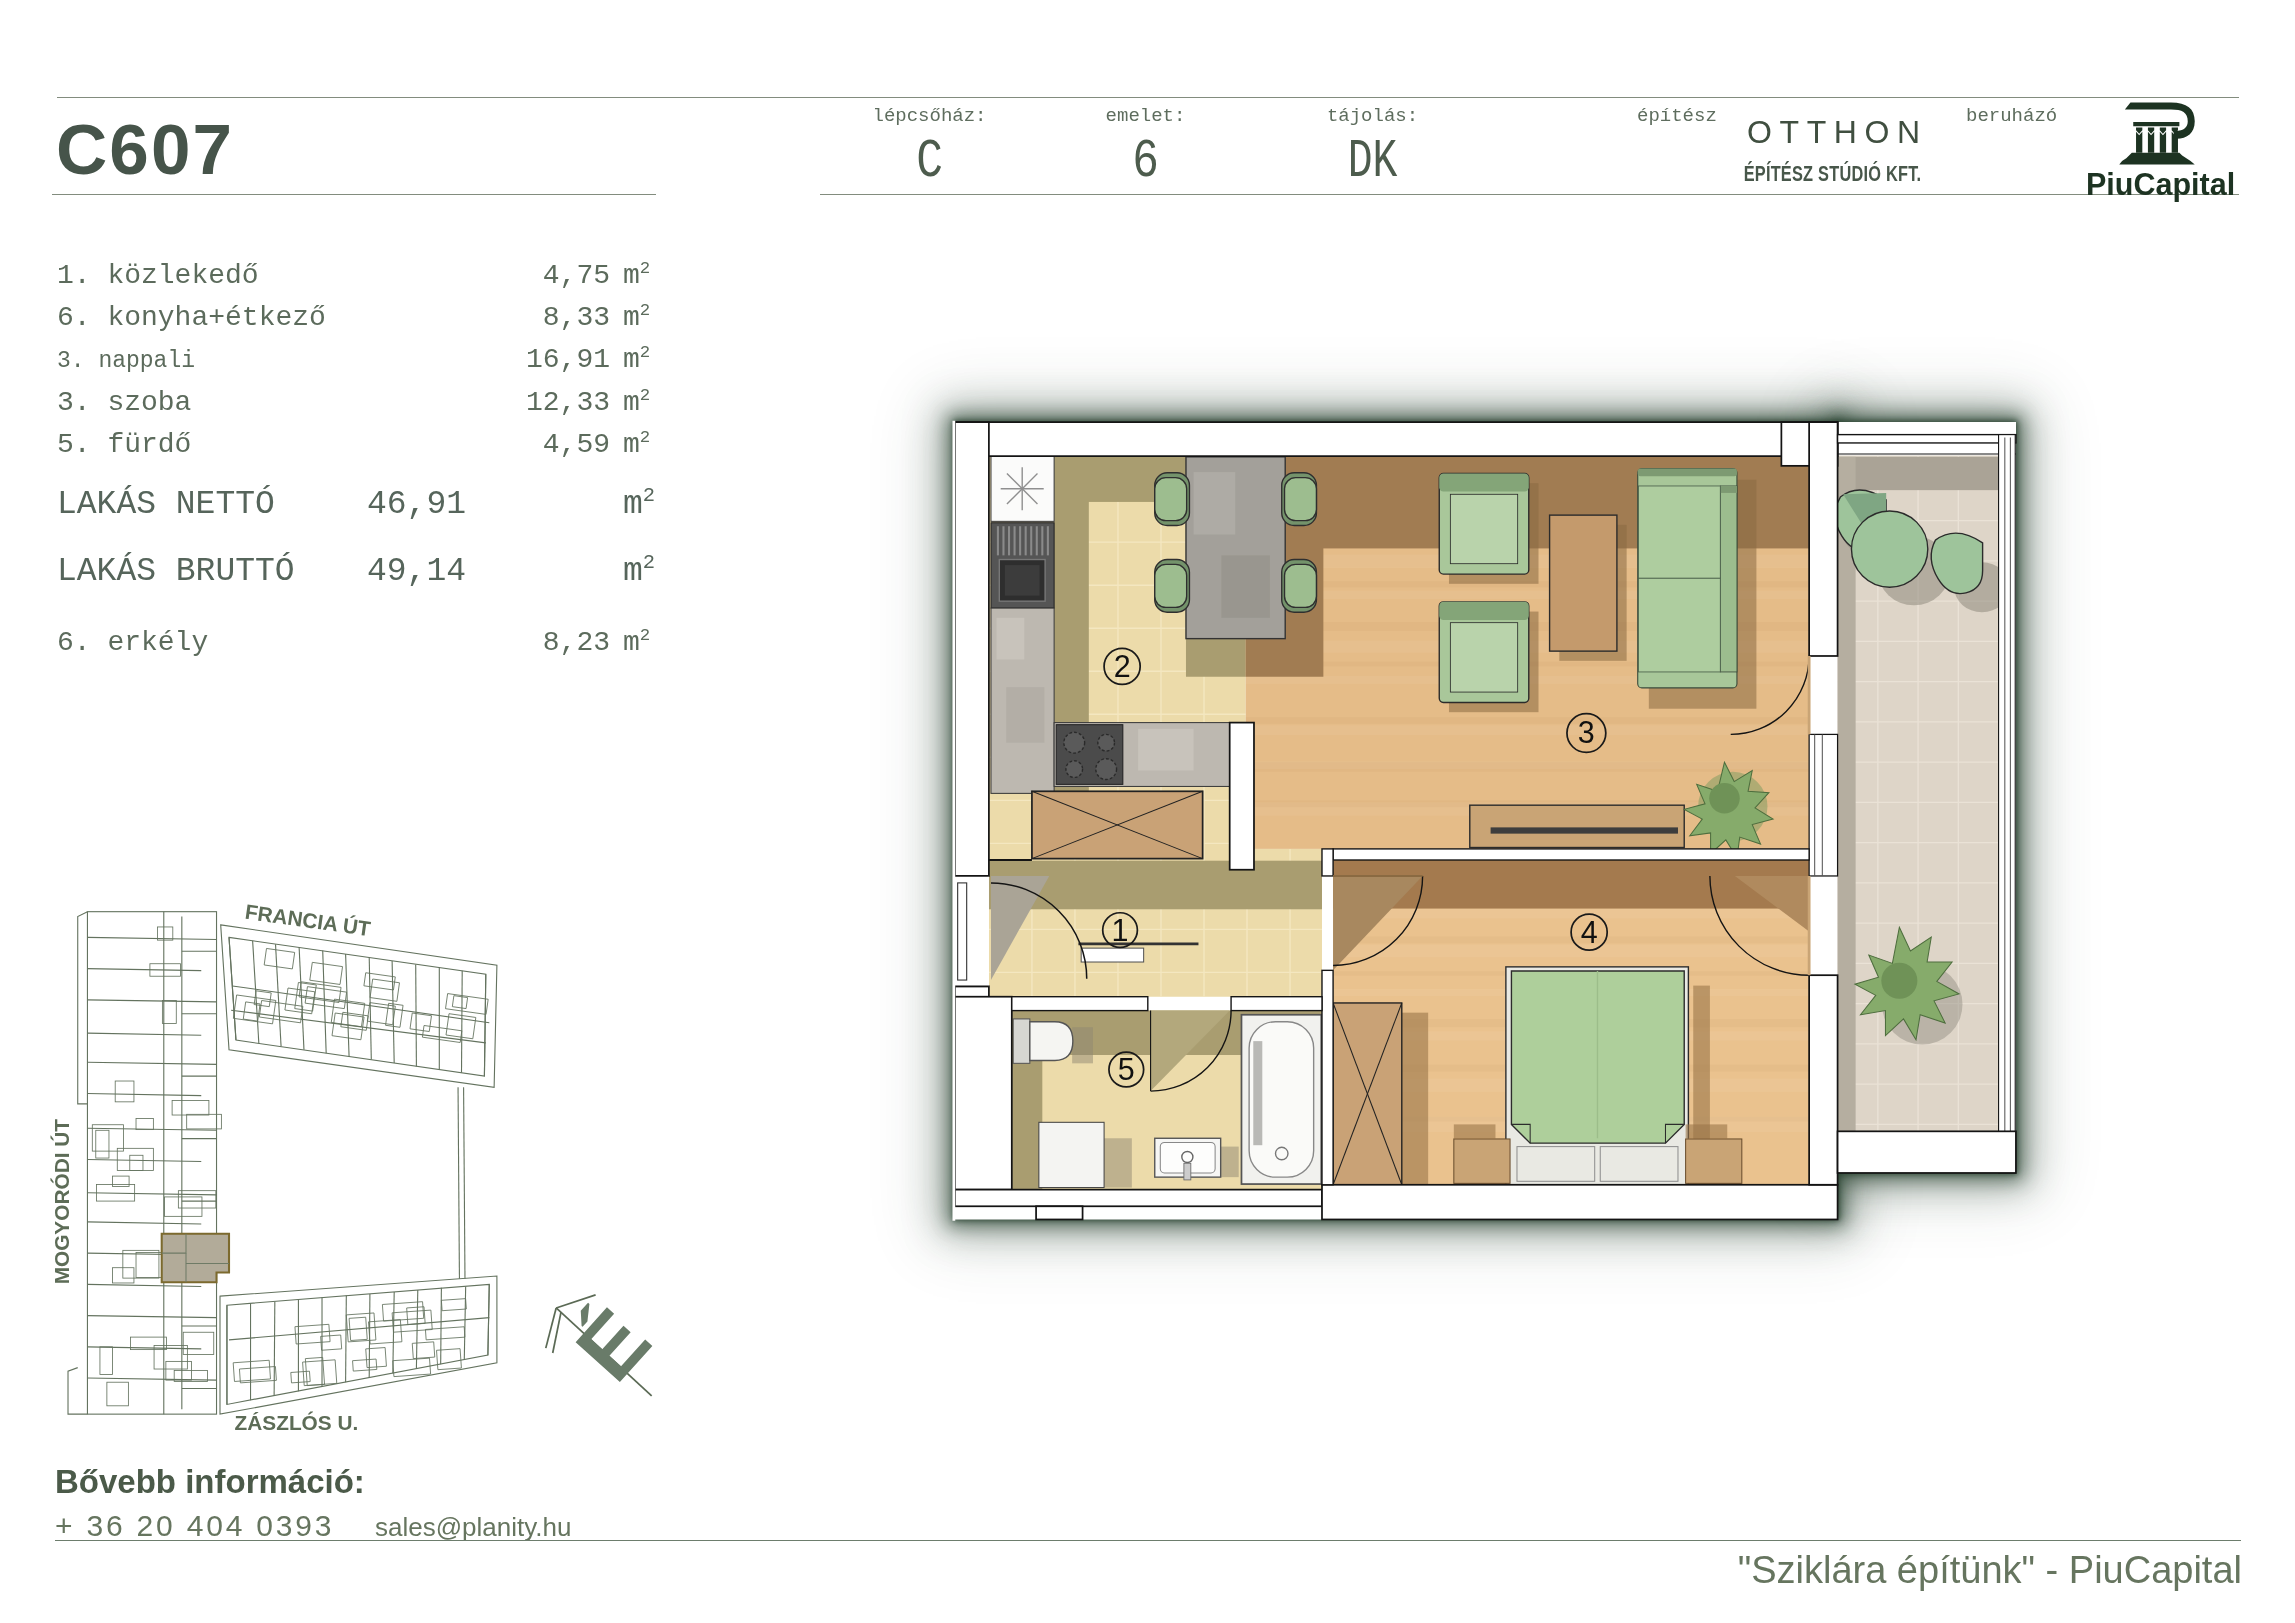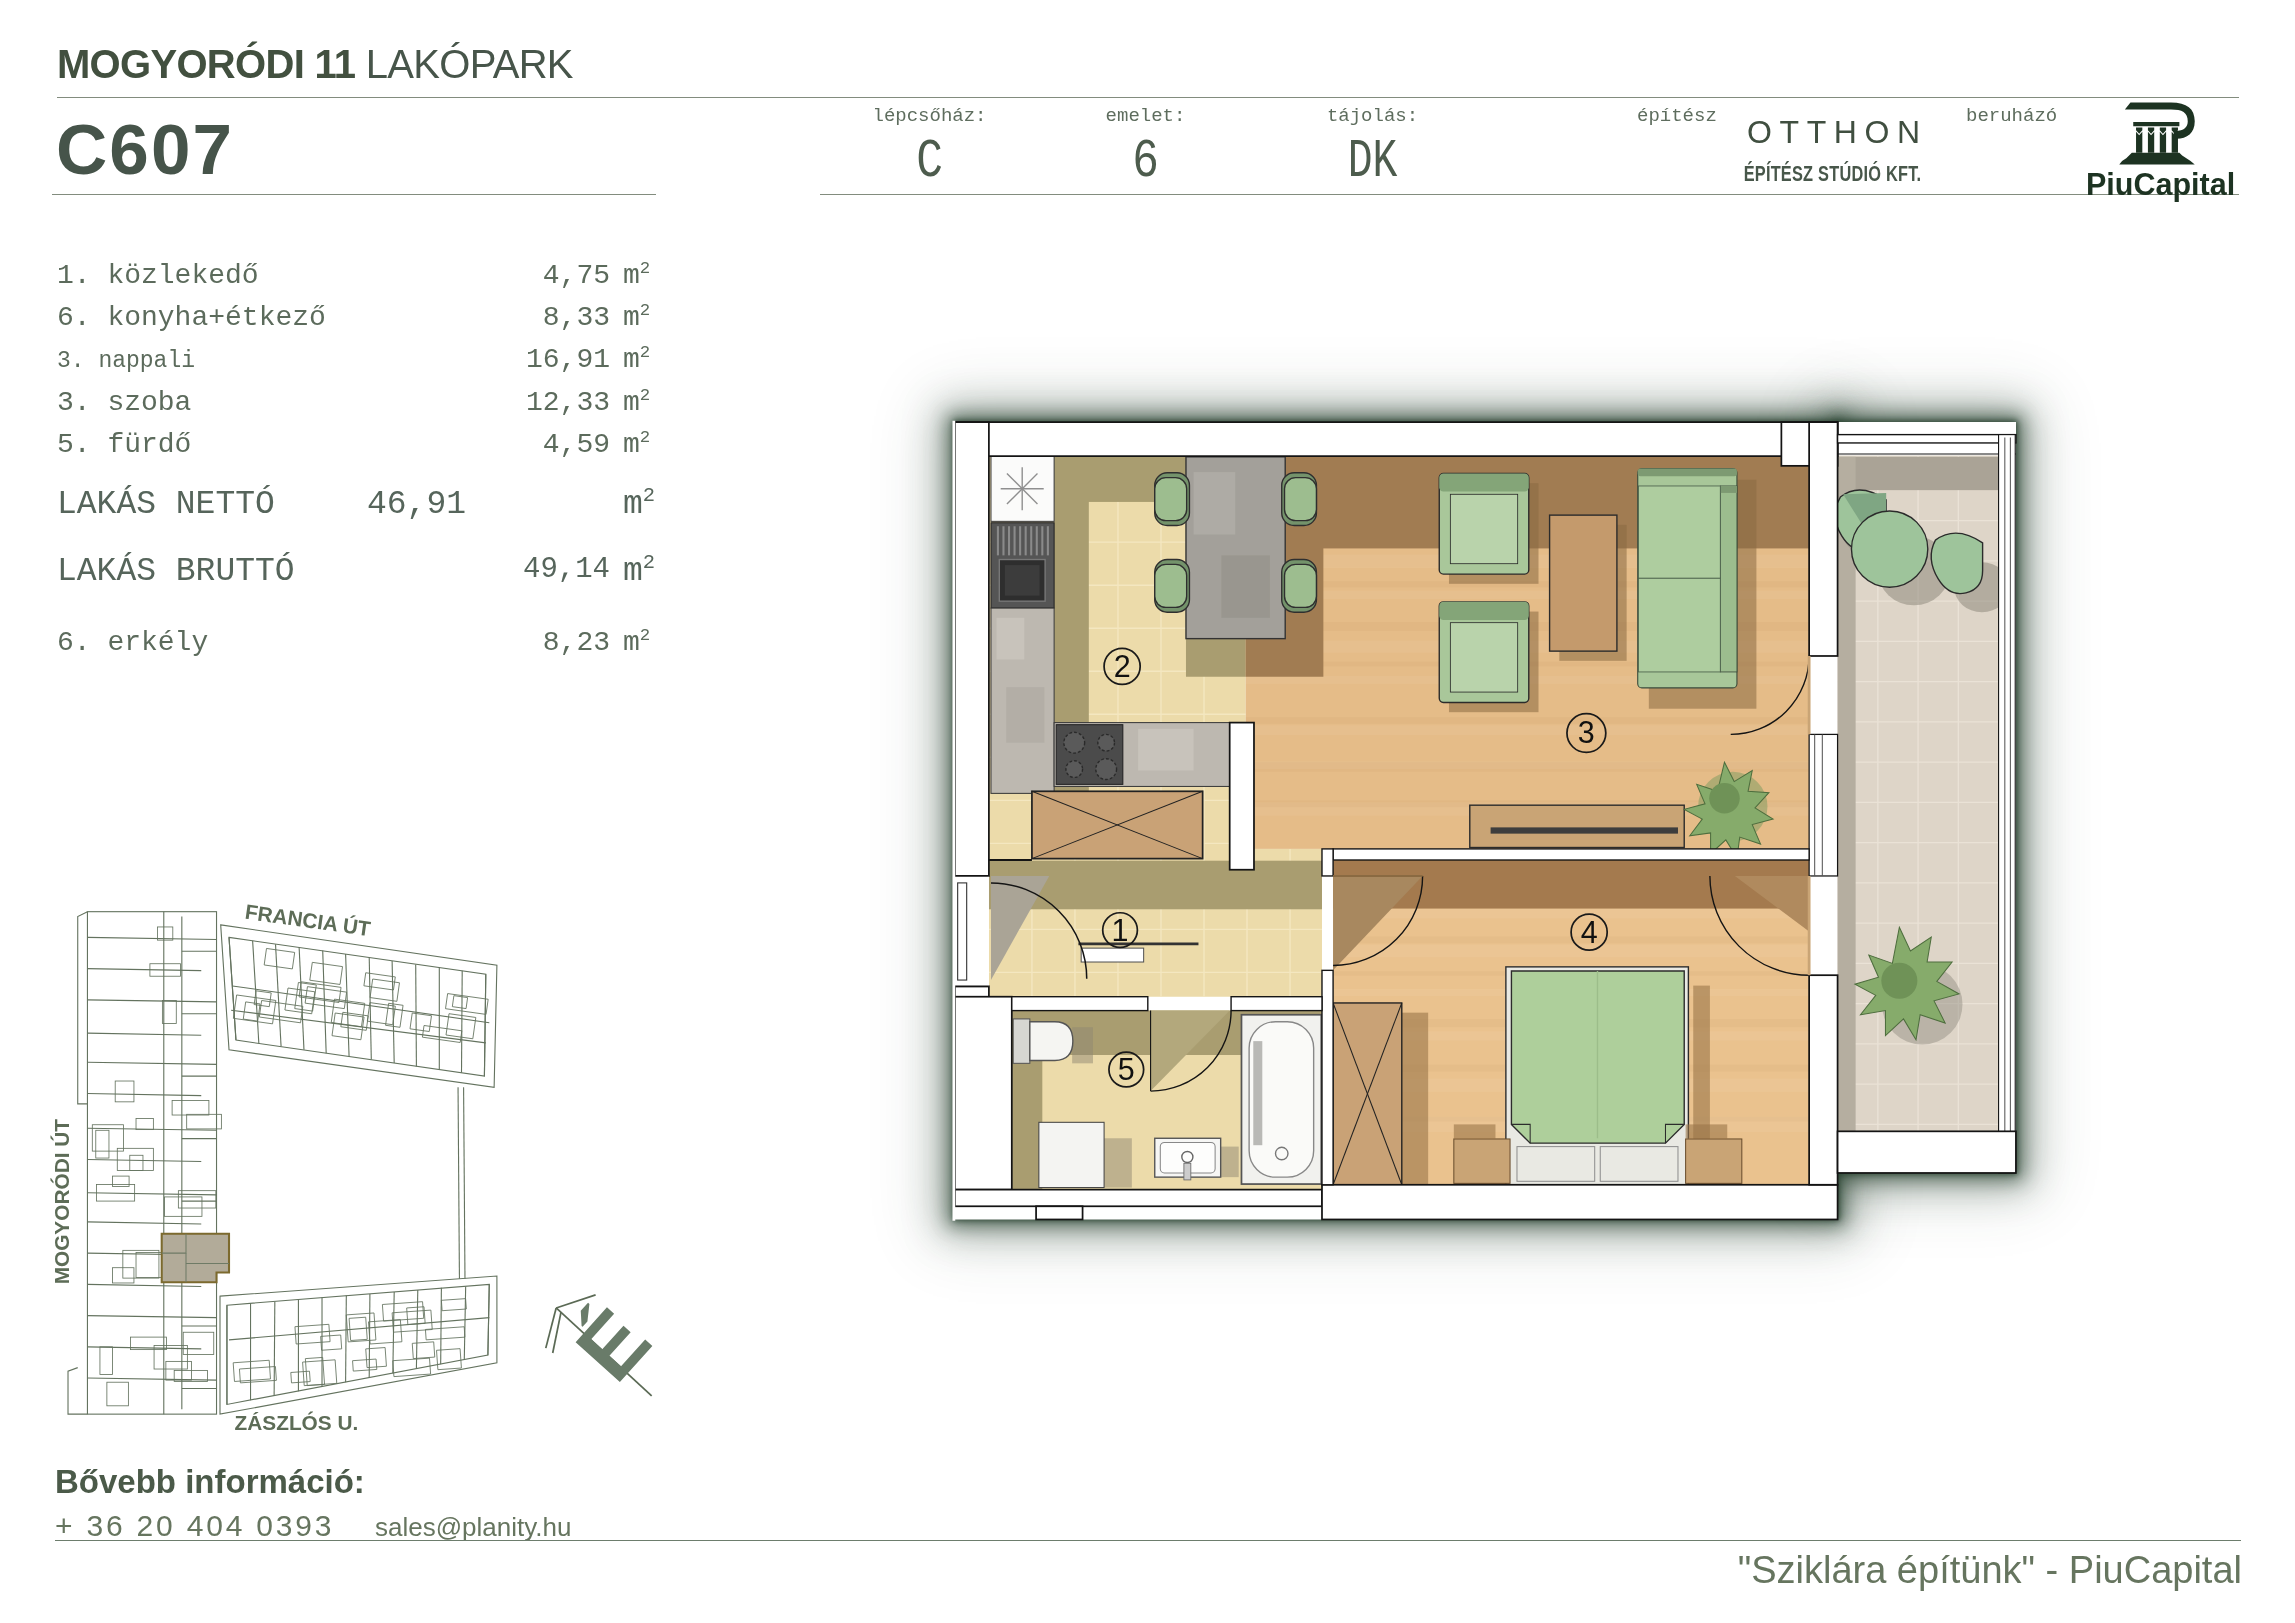--- a/index.html
+++ b/index.html
@@ -4,21 +4,20 @@
 html,body{margin:0;padding:0;background:#ffffff;}
 #page{position:relative;width:2295px;height:1623px;background:#ffffff;overflow:hidden;
  font-family:"Liberation Sans", sans-serif;}
 .mono{font-family:"Liberation Mono", monospace;}
 .abs{position:absolute;}
 sup.m2{font-size:62%;vertical-align:super;line-height:0;}
 </style></head>
 <body>
 <div id="page">
 
-<div class="abs" style="left:57px;top:42px;font-size:40px;color:#47554a;letter-spacing:-0.7px;"><b style="color:#42503f;">MOGYORÓDI&nbsp;11</b> LAKÓPARK</div>
 
 <div class="abs" style="left:57px;top:97px;width:2182px;height:1.4px;background:#828c7e;"></div>
 
 <div class="abs" style="left:56px;top:109px;font-size:71px;font-weight:bold;color:#46544a;letter-spacing:2.1px;">C607</div>
 
 <div class="abs" style="left:52px;top:194px;width:604px;height:1.4px;background:#828c7e;"></div>
 
 <div class="abs" style="left:820px;top:194px;width:1419px;height:1.4px;background:#828c7e;"></div>
 
 <div class="abs mono" style="left:860px;top:105px;width:139px;text-align:center;font-size:19px;color:#5e6d5e;">lépcsőház:</div>
@@ -65,21 +64,21 @@
 <div class="abs mono" style="left:623px;top:387px;font-size:28px;color:#5c6b5c;">m<sup class="m2">2</sup></div>
 <div class="abs mono" style="left:57px;top:429px;font-size:28px;color:#5c6b5c;">5. fürdő</div>
 <div class="abs mono" style="left:402px;top:429px;width:208px;text-align:right;font-size:28px;color:#5c6b5c;">4,59</div>
 <div class="abs mono" style="left:623px;top:429px;font-size:28px;color:#5c6b5c;">m<sup class="m2">2</sup></div>
 
 <div class="abs mono" style="left:57px;top:486px;font-size:33px;color:#56655b;">LAKÁS NETTÓ</div>
 <div class="abs mono" style="left:367px;top:486px;width:243px;text-align:left;font-size:33px;color:#56655b;">46,91</div>
 <div class="abs mono" style="left:623px;top:486px;font-size:33px;color:#56655b;">m<sup class="m2">2</sup></div>
 
 <div class="abs mono" style="left:57px;top:553px;font-size:33px;color:#56655b;">LAKÁS BRUTTÓ</div>
-<div class="abs mono" style="left:367px;top:553px;width:243px;text-align:right;font-size:29px;color:#56655b;">49,14</div>
+<div class="abs mono" style="left:367px;top:553px;width:243px;font-size:33px;color:#56655b;">49,14</div>
 <div class="abs mono" style="left:623px;top:553px;font-size:33px;color:#56655b;">m<sup class="m2">2</sup></div>
 
 <div class="abs mono" style="left:57px;top:627px;font-size:28px;color:#5c6b5c;">6. erkély</div>
 <div class="abs mono" style="left:402px;top:627px;width:208px;text-align:right;font-size:28px;color:#5c6b5c;">8,23</div>
 <div class="abs mono" style="left:623px;top:627px;font-size:28px;color:#5c6b5c;">m<sup class="m2">2</sup></div>
 
 <div class="abs" style="left:55px;top:1463px;font-size:33px;font-weight:bold;color:#4b5a49;">Bővebb információ:</div>
 
 <div class="abs" style="left:55px;top:1509px;font-size:30px;color:#66755f;letter-spacing:2.8px;">+ 36 20 404 0393</div>
 <div class="abs" style="left:375px;top:1512px;font-size:26px;color:#66755f;letter-spacing:0px;">sales@planity.hu</div>

